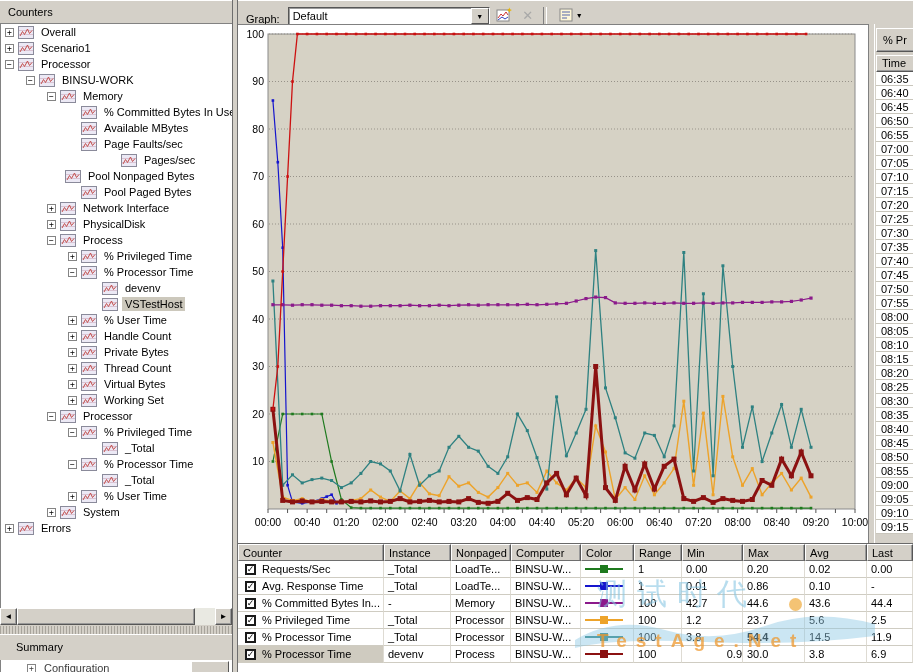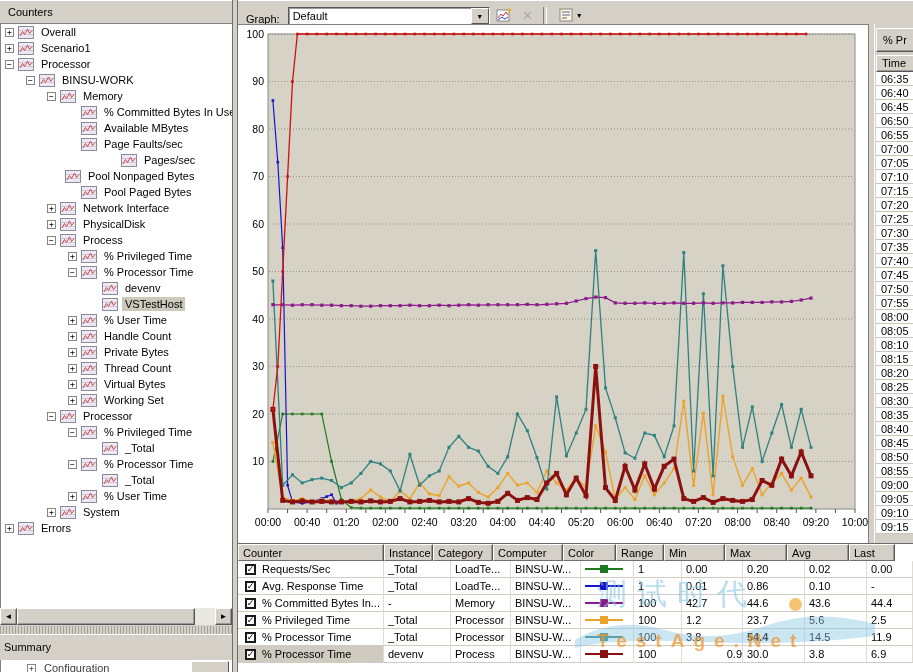--- a/index.html
+++ b/index.html
@@ -22,21 +22,21 @@
   
   #tree-hscroll{position:absolute;left:0;top:608px;width:232px;height:17px;background:#e9e9e2;display:flex;}
   .sb-btn{width:17px;height:17px;box-sizing:border-box;background:#d4d0c8;
     border:1px solid;border-color:#fff #565656 #565656 #fff;box-shadow:inset -1px -1px 0 #9a9a9a;
     display:flex;align-items:center;justify-content:center;font-size:8px;color:#000;}
   .sb-thumb{height:17px;box-sizing:border-box;background:#d4d0c8;
     border:1px solid;border-color:#fff #565656 #565656 #fff;box-shadow:inset -1px -1px 0 #9a9a9a;}
   #splitter-h{position:absolute;left:0;top:626px;width:232px;height:8px;
     background:repeating-linear-gradient(90deg,#a8a49c 0 1px,#d4d0c8 1px 3px);}
   #summary-bar{position:absolute;left:0;top:634px;width:232px;height:33px;background:#d4d0c8;
-    border-top:1px solid #fff;border-bottom:1px solid #808080;line-height:25px;padding-left:4px;box-sizing:border-box;}
+    border-top:1px solid #fff;border-bottom:1px solid #808080;line-height:25px;padding-left:16px;box-sizing:border-box;}
   #summary-body{position:absolute;left:0;top:660px;width:231px;height:12px;background:#fff;
     border-left:1px solid #828282;overflow:hidden;}
   #config-row{position:absolute;left:26px;top:2px;display:flex;align-items:center;color:#3c3c3c;}
   #config-frag{position:absolute;right:3px;top:1px;width:36px;height:10px;background:#d4d0c8;
     border:1px solid;border-color:#fff #565656 #565656 #fff;}
 
   
   #v-split1{position:absolute;left:232px;top:0;width:6px;height:672px;background:#d4d0c8;
     border-left:1px solid #6e6e6e;border-right:1px solid #6e6e6e;box-sizing:border-box;}
   #v-split2{position:absolute;left:868px;top:24px;width:7px;height:519px;background:#d4d0c8;
@@ -931,22 +931,22 @@
         <div class="rp-row">09:00</div>
         <div class="rp-row">09:05</div>
         <div class="rp-row">09:10</div>
         <div class="rp-row">09:15</div>
       </div>
   </div>
 
   <div id="legend-area">
       <div class="lg-row lg-head">
         <div class="lg-cell" style="width: 146px;">Counter</div>
-        <div class="lg-cell" style="width: 49px;">Instance</div>
-        <div class="lg-cell" style="width: 60px;">Category</div>
+        <div class="lg-cell" style="width: 67px;">Instance</div>
+        <div class="lg-cell" style="width: 60px;">Nonpaged</div>
         <div class="lg-cell" style="width: 70px;">Computer</div>
         <div class="lg-cell" style="width: 53px;">Color</div>
         <div class="lg-cell" style="width: 48px;">Range</div>
         <div class="lg-cell" style="width: 61px;">Min</div>
         <div class="lg-cell" style="width: 62px;">Max</div>
         <div class="lg-cell" style="width: 62px;">Avg</div>
         <div class="lg-cell" style="width: 46px;">Last</div>
       </div>
       <div class="lg-row">
         <div class="lg-cell counter-flex" style="width: 146px;">

